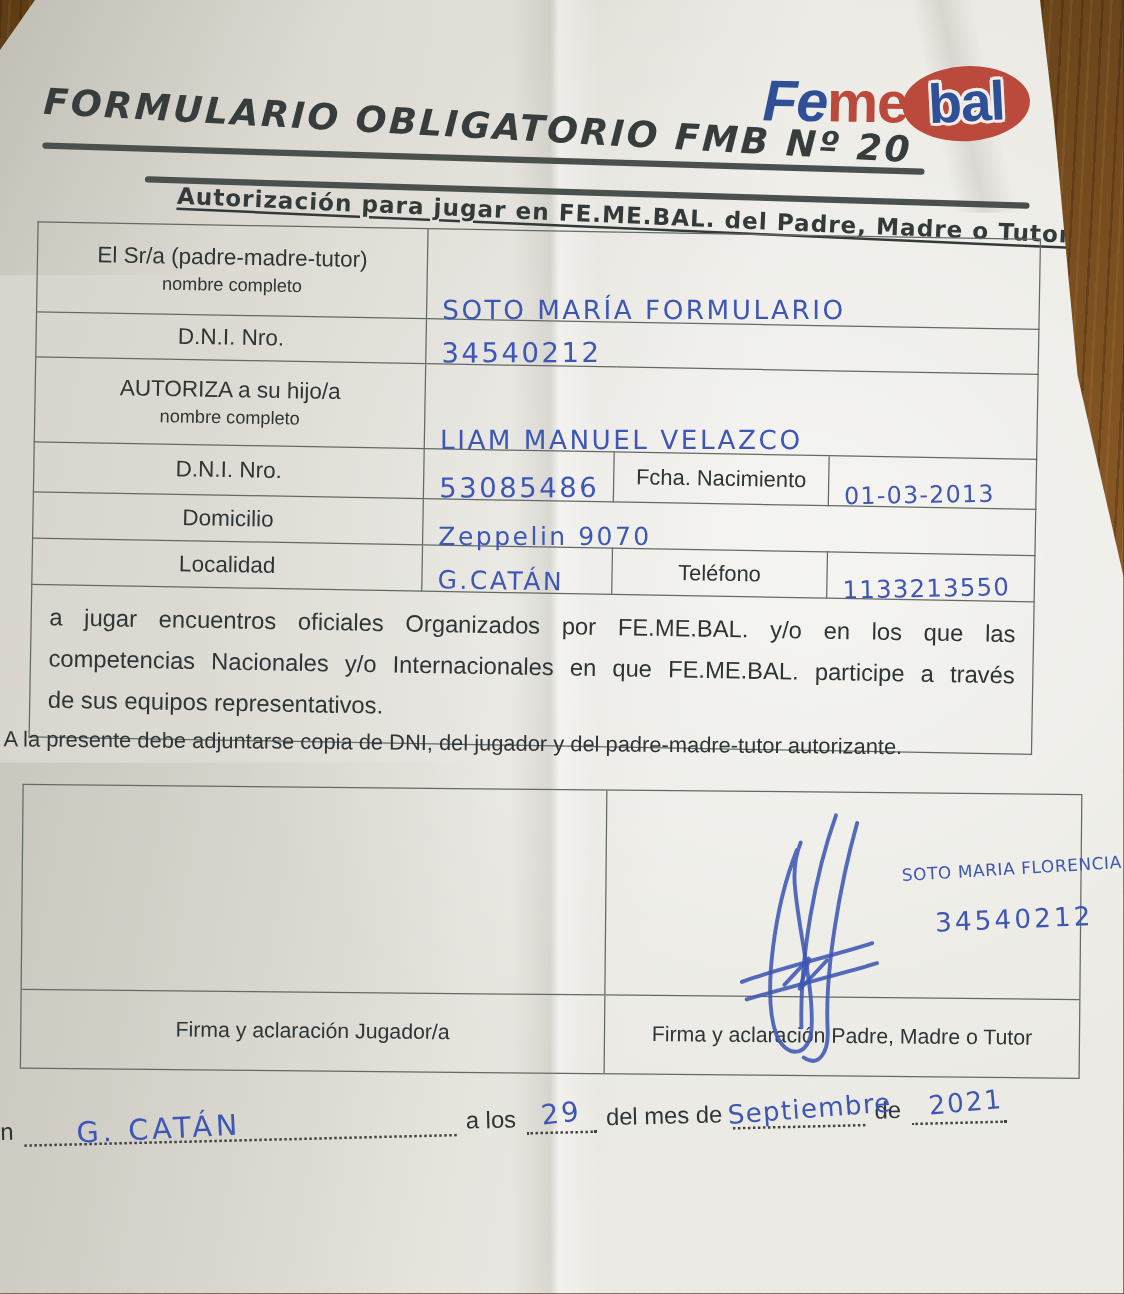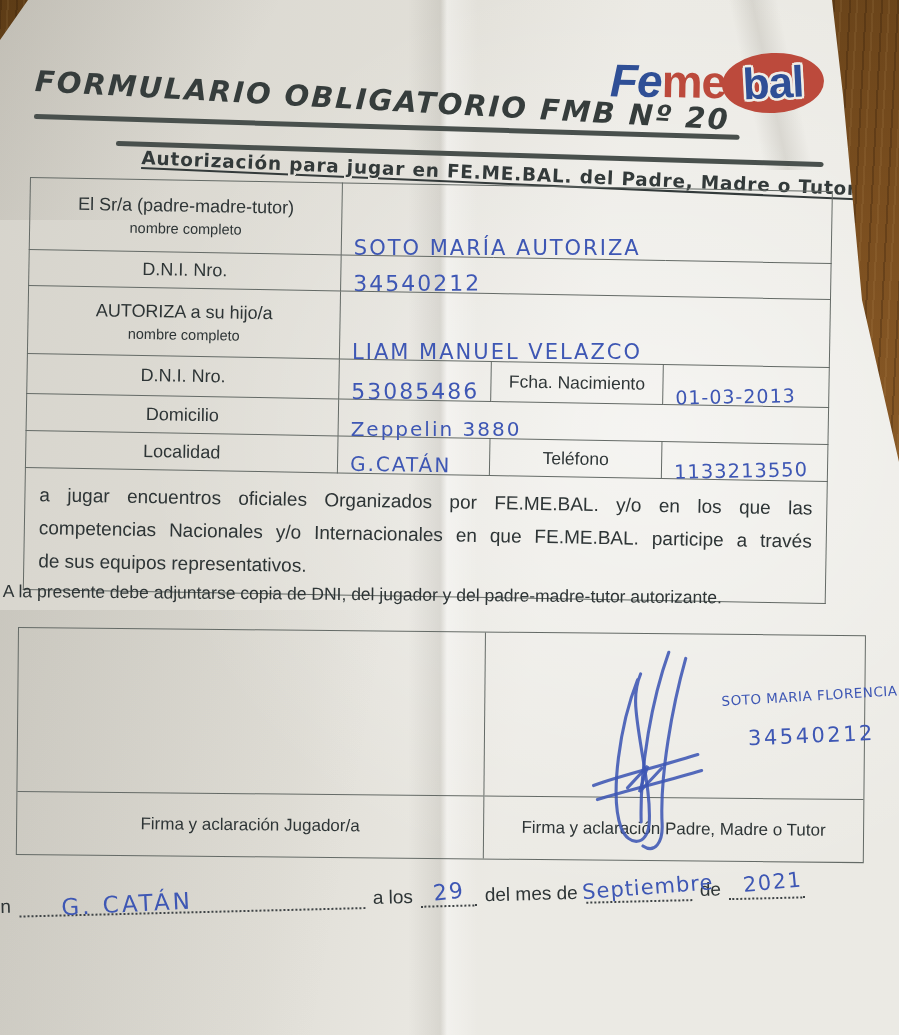--- a/index.html
+++ b/index.html
@@ -131,21 +131,21 @@
           <col style="width:172px">
           <col style="width:166px">
         </colgroup>
       <tbody>
           <tr style="height:72px;">
         <td class="lbl">
           <span>El Sr/a (padre-madre-tutor)</span>
           <span class="sub">nombre completo</span>
         </td>
         <td class="val" colspan="3">
-          <span class="hand h-name">SOTO MARÍA AUTORIZA</span>
+          <span class="hand h-name">SOTO MARÍA FORMULARIO</span>
         </td>
       </tr>
       <tr style="height:36px;">
         <td class="lbl"><span>D.N.I. Nro.</span></td>
         <td class="val" colspan="3">
           <span class="hand h-num">34540212</span>
         </td>
       </tr>
       <tr style="height:68px;">
         <td class="lbl">
@@ -162,21 +162,21 @@
           <span class="hand h-num">53085486</span>
         </td>
         <td class="lbl2"><span>Fcha. Nacimiento</span></td>
         <td class="val">
           <span class="hand h-date">01-03-2013</span>
         </td>
       </tr>
       <tr style="height:37px;">
         <td class="lbl"><span>Domicilio</span></td>
         <td class="val" colspan="3">
-          <span class="hand h-addr">Zeppelin 3880</span>
+          <span class="hand h-addr">Zeppelin 9070</span>
         </td>
       </tr>
       <tr style="height:37px;">
         <td class="lbl"><span>Localidad</span></td>
         <td class="val">
           <span class="hand h-loc">G.CATÁN</span>
         </td>
         <td class="lbl2"><span>Teléfono</span></td>
         <td class="val">
           <span class="hand h-tel">1133213550</span>

